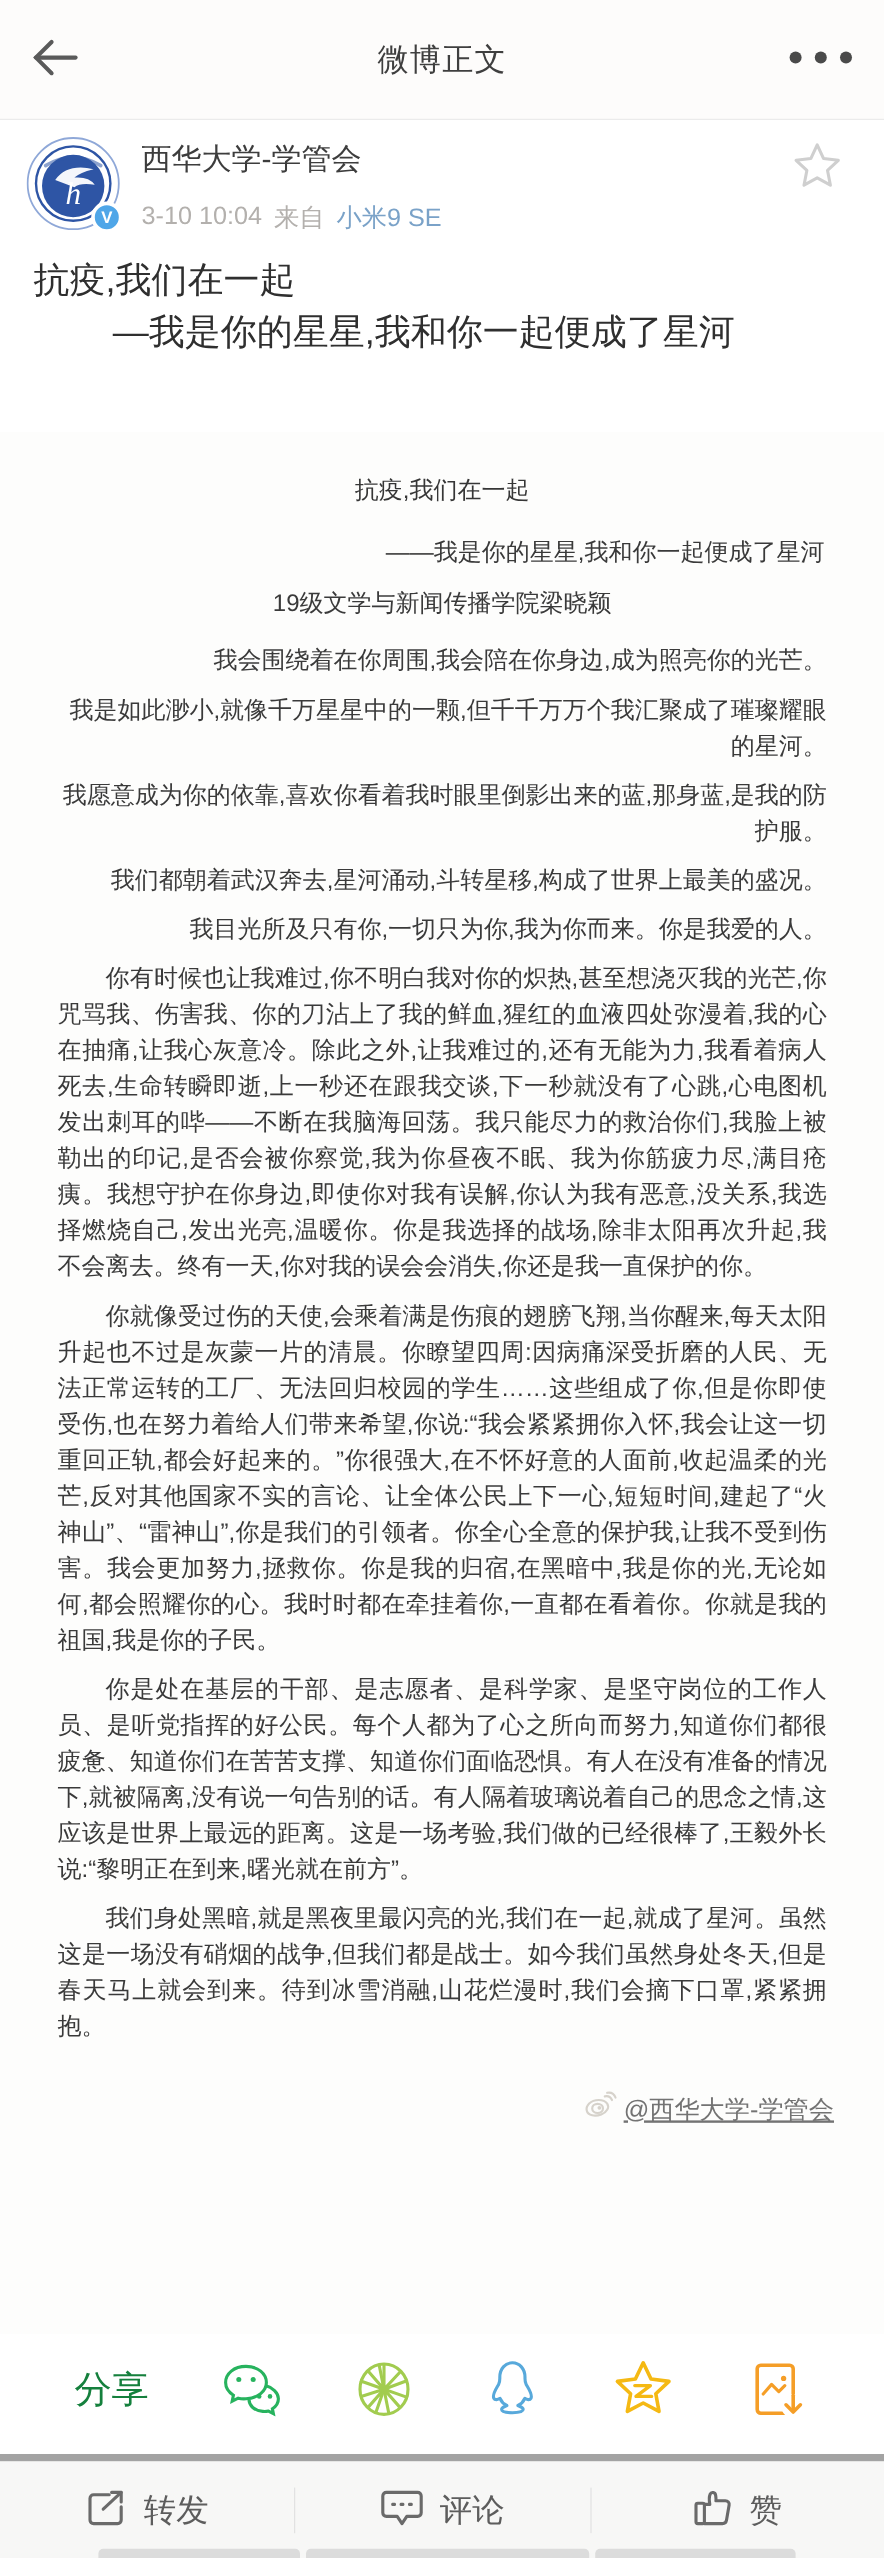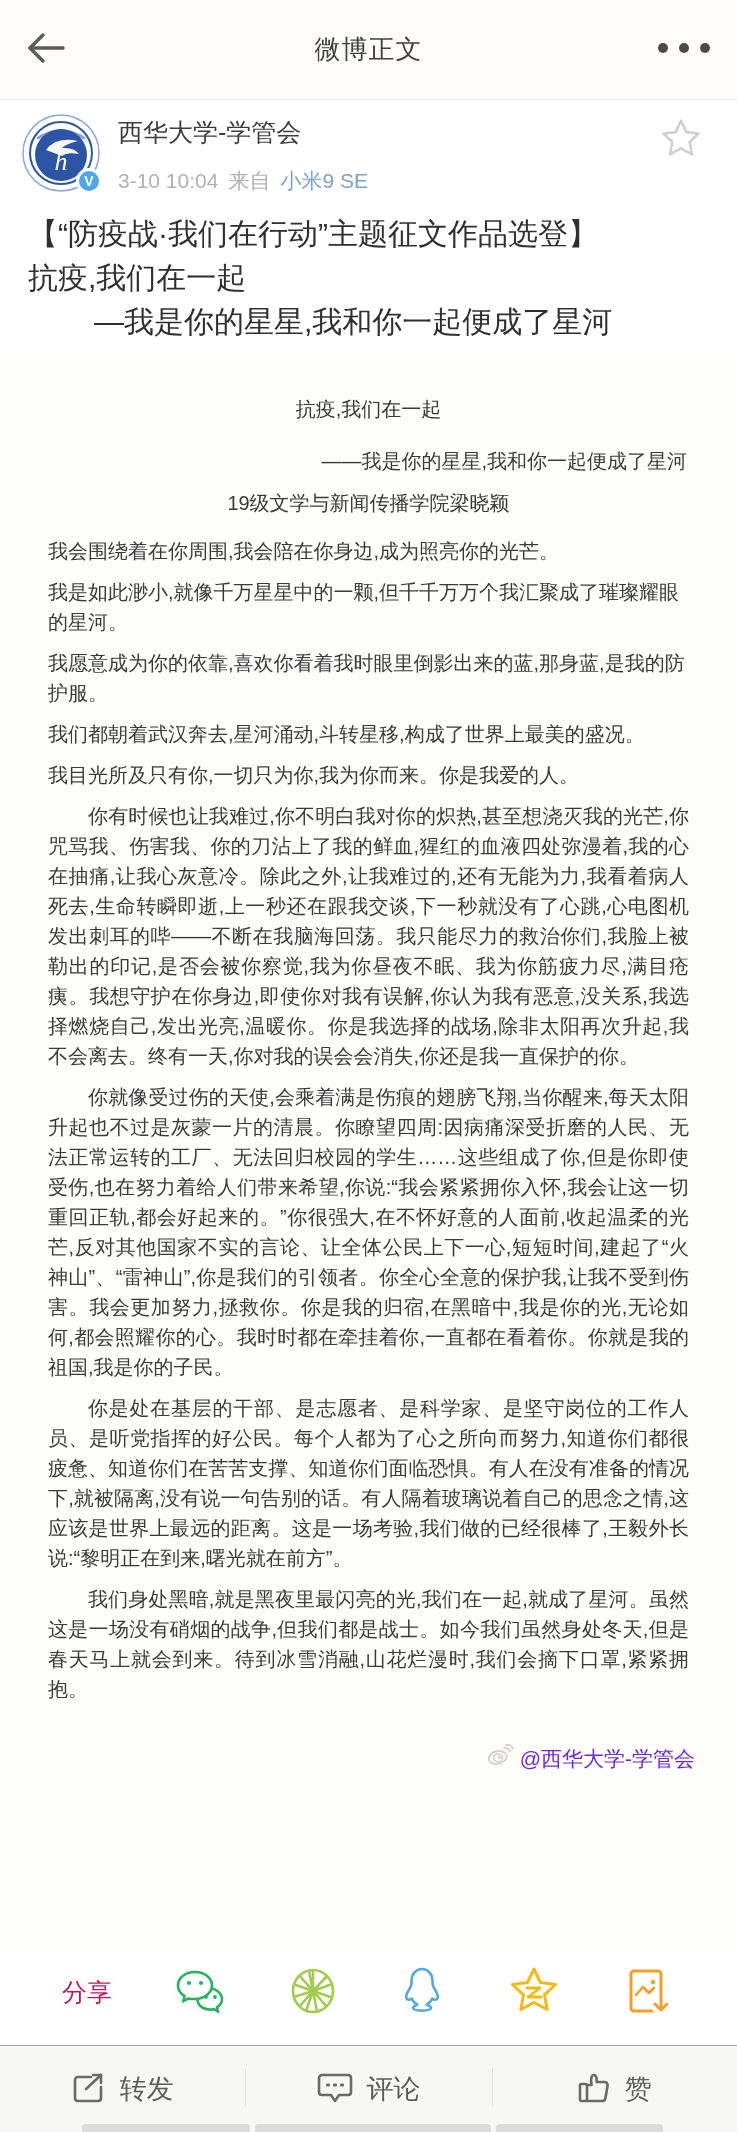--- a/index.html
+++ b/index.html
@@ -49,40 +49,40 @@
   
   .article-image {
     flex:0 0 1585px; height:1585px; overflow:hidden; position:relative;
     background:#fdfdfc; padding:34px 48px 20px 48px;
     color:#3a3a3a; font-size:20px; line-height:30px;
   }
   .art-title   { text-align:center; margin-bottom:22px; color:#363636; }
   .art-subtitle{ text-align:right;  margin-bottom:12px; padding-right:2px; }
   .art-byline  { text-align:center; margin-bottom:18px; }
   .para { margin-bottom:11px; }
-  .para.center  { text-align:left; }
+  .para.center  { text-align:right; }
   .para.justify { text-align:justify; text-indent:2em; }
   .watermark {
     position:absolute; right:42px; bottom:170px;
     display:flex; align-items:center; gap:6px;
-    color:#6d28d9; font-size:21px;
+    color:#737373; font-size:21px;text-decoration:underline;
   }
 
   
   .share-row {
     flex:0 0 100px; height:100px; background:#fff;
     display:flex; align-items:center; justify-content:space-between;
     padding:0 64px 6px 62px;
   }
-  .share-label { font-size:25px; color:#be185d; }
+  .share-label { font-size:31px; color:#15803d; }
   .share-btn { background:none; border:none; cursor:pointer; display:flex; }
 
   
   .action-bar {
-    flex:0 0 87px; height:87px; background:#f7f7f6; border-top:1px solid #a3a3a3;
+    flex:0 0 87px; height:87px; background:#f7f7f6; border-top:6px solid #a3a3a3;
     display:flex; align-items:center; position:relative;
   }
   .action-item {
     flex:1; display:flex; align-items:center; justify-content:center; gap:14px;
     background:none; border:none; cursor:pointer; height:60px;
   }
   .action-label { font-size:27px; color:#5d5d5d; }
   .v-sep { position:absolute; top:22px; width:1px; height:38px; background:#e2e2e2; }
   .v-sep.s1 { left:245px; } .v-sep.s2 { left:492px; }
   .bottom-seg { position:absolute; bottom:0; height:8px; background:#dcdcdc; border-radius:4px 4px 0 0; }
@@ -143,21 +143,20 @@
     <button class="icon-btn fav-star">
       <span>
         <svg width="44" height="44" viewBox="0 0 24 24">
             <path d="M12 2.6 L14.9 8.8 L21.6 9.6 L16.7 14.2 L18 20.9 L12 17.6 L6 20.9 L7.3 14.2 L2.4 9.6 L9.1 8.8 Z" fill="none" stroke="#cfcfcf" stroke-width="1.4" stroke-linejoin="round"></path>
           </svg>
       </span>
     </button>
   </section>
 
   <section class="post-text">
-      <div class="post-line pl-0">【“防疫战·我们在行动”主题征文作品选登】</div>
       <div class="post-line pl-1">抗疫,我们在一起</div>
       <div class="post-line pl-2">—我是你的星星,我和你一起便成了星河</div>
     </section>
 
   <figure class="article-image">
     <div class="art-title">抗疫,我们在一起</div>
     <div class="art-subtitle">——我是你的星星,我和你一起便成了星河</div>
     <div class="art-byline">19级文学与新闻传播学院梁晓颖</div>
     <div>
         <p class="para center">我会围绕着在你周围,我会陪在你身边,成为照亮你的光芒。</p>

